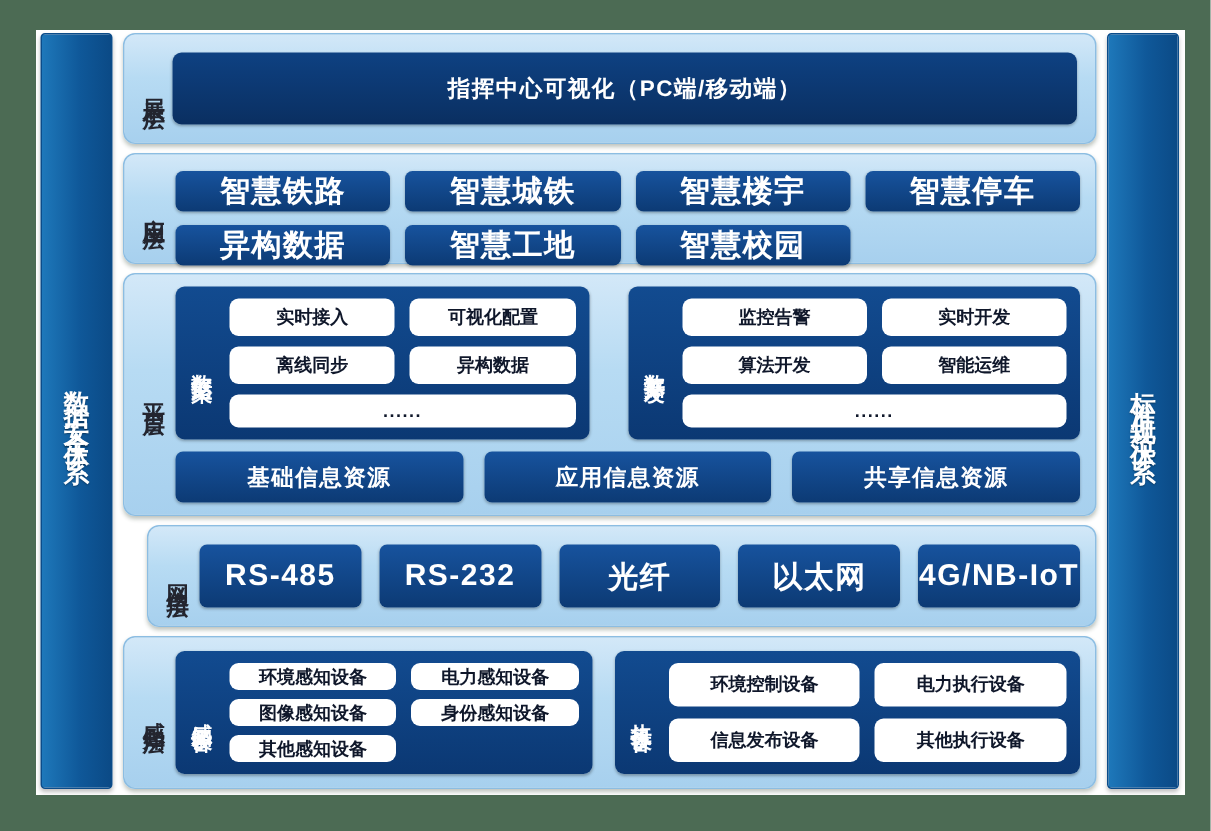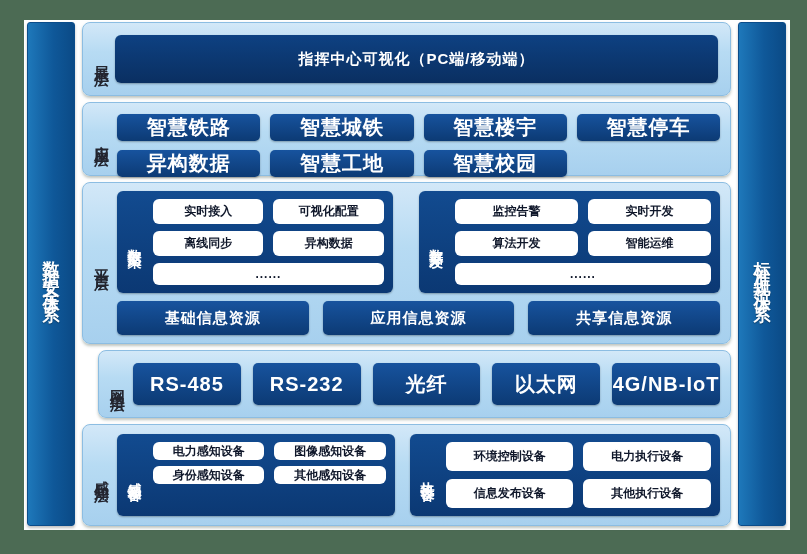--- a/index.html
+++ b/index.html
@@ -179,20 +179,21 @@
         <div class="navy-btn">4G/NB-IoT</div>
       </div>
     </section>
 
     <section class="panel row-perception">
       <div class="layer-label">感知层</div>
       <div class="panel-content perception-content">
         <div class="group p-sense">
           <div class="group-label">感知设备</div>
           <div class="chips chips-3r">
+            <div class="chip">环境感知设备</div>
             <div class="chip">电力感知设备</div>
             <div class="chip">图像感知设备</div>
             <div class="chip">身份感知设备</div>
             <div class="chip">其他感知设备</div>
           </div>
         </div>
         <div class="group p-exec">
           <div class="group-label">执行设备</div>
           <div class="chips chips-2r">
             <div class="chip">环境控制设备</div>

